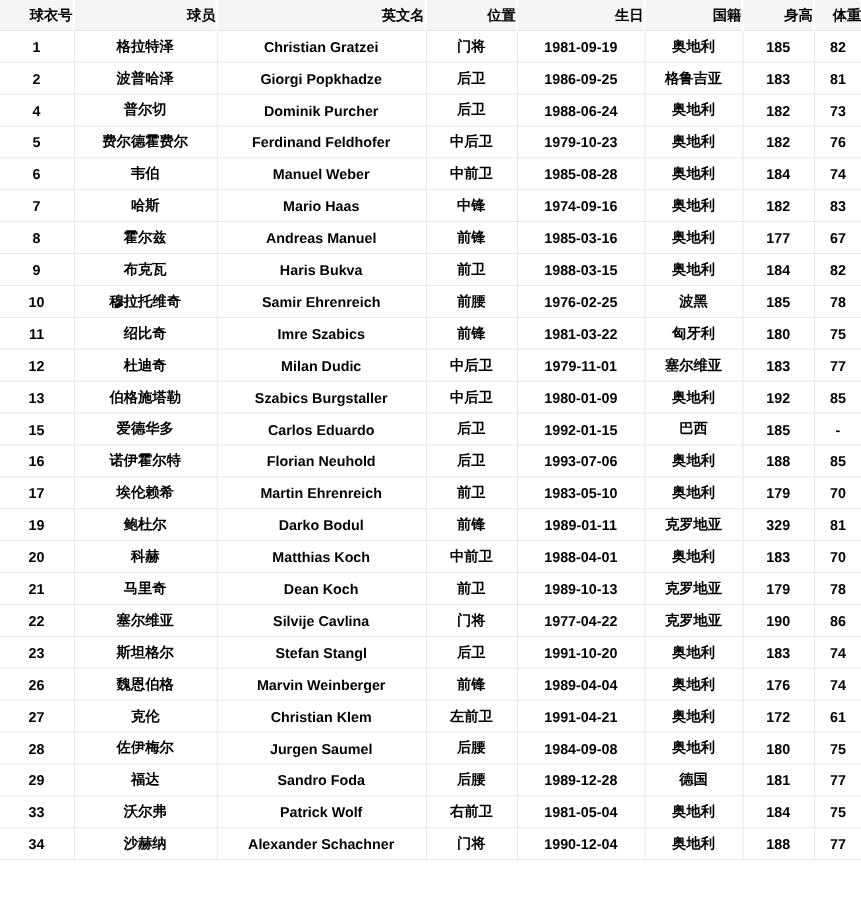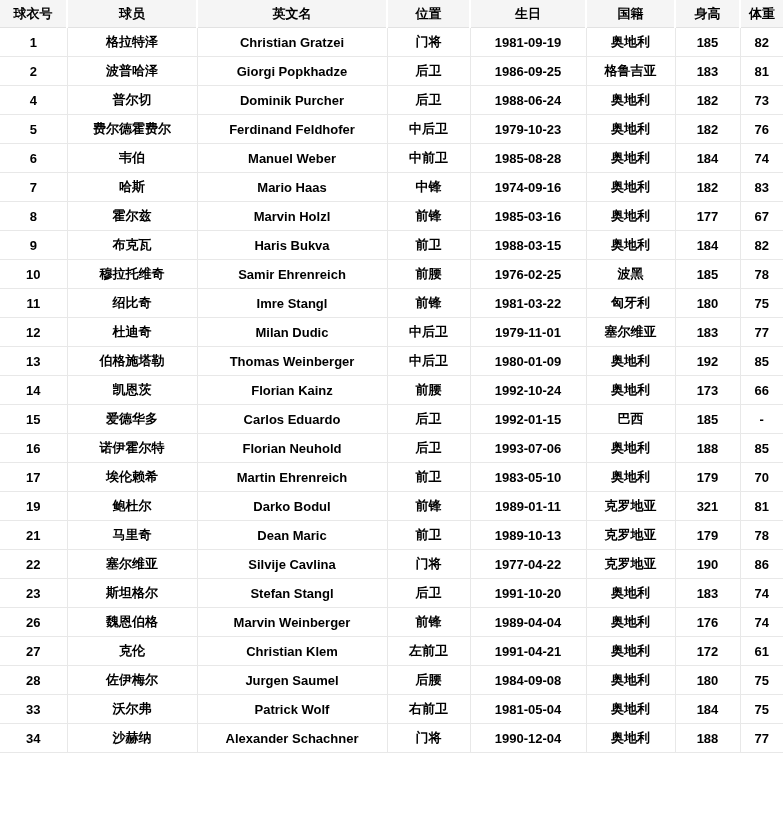--- a/index.html
+++ b/index.html
@@ -27,21 +27,21 @@
   col.c-nation   { width: 89px; }
   col.c-height   { width: 65px; }
   col.c-weight   { width: 43px; }
 
   th {
     background: #f5f5f5;
     height: 27px;
     font-size: 13px;
     font-weight: bold;
     color: #000000;
-    text-align: center;
+    text-align: right;
     vertical-align: middle;
     padding: 0;
     border-right: 2px solid #ffffff;
     border-bottom: 1px solid #e2e2e2;
   }
   th:last-child { border-right: none; }
 
   td {
     background: #ffffff;
     height: 28px;
@@ -142,21 +142,21 @@
           <td>Mario Haas</td>
           <td>中锋</td>
           <td>1974-09-16</td>
           <td>奥地利</td>
           <td>182</td>
           <td>83</td>
         </tr>
         <tr>
           <td>8</td>
           <td>霍尔兹</td>
-          <td>Marvin Holzl</td>
+          <td>Andreas Manuel</td>
           <td>前锋</td>
           <td>1985-03-16</td>
           <td>奥地利</td>
           <td>177</td>
           <td>67</td>
         </tr>
         <tr>
           <td>9</td>
           <td>布克瓦</td>
           <td>Haris Bukva</td>
@@ -172,56 +172,46 @@
           <td>Samir Ehrenreich</td>
           <td>前腰</td>
           <td>1976-02-25</td>
           <td>波黑</td>
           <td>185</td>
           <td>78</td>
         </tr>
         <tr>
           <td>11</td>
           <td>绍比奇</td>
-          <td>Imre Stangl</td>
+          <td>Imre Szabics</td>
           <td>前锋</td>
           <td>1981-03-22</td>
           <td>匈牙利</td>
           <td>180</td>
           <td>75</td>
         </tr>
         <tr>
           <td>12</td>
           <td>杜迪奇</td>
           <td>Milan Dudic</td>
           <td>中后卫</td>
           <td>1979-11-01</td>
           <td>塞尔维亚</td>
           <td>183</td>
           <td>77</td>
         </tr>
         <tr>
           <td>13</td>
           <td>伯格施塔勒</td>
-          <td>Thomas Weinberger</td>
+          <td>Szabics Burgstaller</td>
           <td>中后卫</td>
           <td>1980-01-09</td>
           <td>奥地利</td>
           <td>192</td>
           <td>85</td>
-        </tr>
-        <tr>
-          <td>14</td>
-          <td>凯恩茨</td>
-          <td>Florian Kainz</td>
-          <td>前腰</td>
-          <td>1992-10-24</td>
-          <td>奥地利</td>
-          <td>173</td>
-          <td>66</td>
         </tr>
         <tr>
           <td>15</td>
           <td>爱德华多</td>
           <td>Carlos Eduardo</td>
           <td>后卫</td>
           <td>1992-01-15</td>
           <td>巴西</td>
           <td>185</td>
           <td>-</td>
@@ -246,27 +236,37 @@
           <td>179</td>
           <td>70</td>
         </tr>
         <tr>
           <td>19</td>
           <td>鲍杜尔</td>
           <td>Darko Bodul</td>
           <td>前锋</td>
           <td>1989-01-11</td>
           <td>克罗地亚</td>
-          <td>321</td>
+          <td>329</td>
           <td>81</td>
+        </tr>
+        <tr>
+          <td>20</td>
+          <td>科赫</td>
+          <td>Matthias Koch</td>
+          <td>中前卫</td>
+          <td>1988-04-01</td>
+          <td>奥地利</td>
+          <td>183</td>
+          <td>70</td>
         </tr>
         <tr>
           <td>21</td>
           <td>马里奇</td>
-          <td>Dean Maric</td>
+          <td>Dean Koch</td>
           <td>前卫</td>
           <td>1989-10-13</td>
           <td>克罗地亚</td>
           <td>179</td>
           <td>78</td>
         </tr>
         <tr>
           <td>22</td>
           <td>塞尔维亚</td>
           <td>Silvije Cavlina</td>
@@ -310,20 +310,30 @@
           <td>28</td>
           <td>佐伊梅尔</td>
           <td>Jurgen Saumel</td>
           <td>后腰</td>
           <td>1984-09-08</td>
           <td>奥地利</td>
           <td>180</td>
           <td>75</td>
         </tr>
         <tr>
+          <td>29</td>
+          <td>福达</td>
+          <td>Sandro Foda</td>
+          <td>后腰</td>
+          <td>1989-12-28</td>
+          <td>德国</td>
+          <td>181</td>
+          <td>77</td>
+        </tr>
+        <tr>
           <td>33</td>
           <td>沃尔弗</td>
           <td>Patrick Wolf</td>
           <td>右前卫</td>
           <td>1981-05-04</td>
           <td>奥地利</td>
           <td>184</td>
           <td>75</td>
         </tr>
         <tr>

